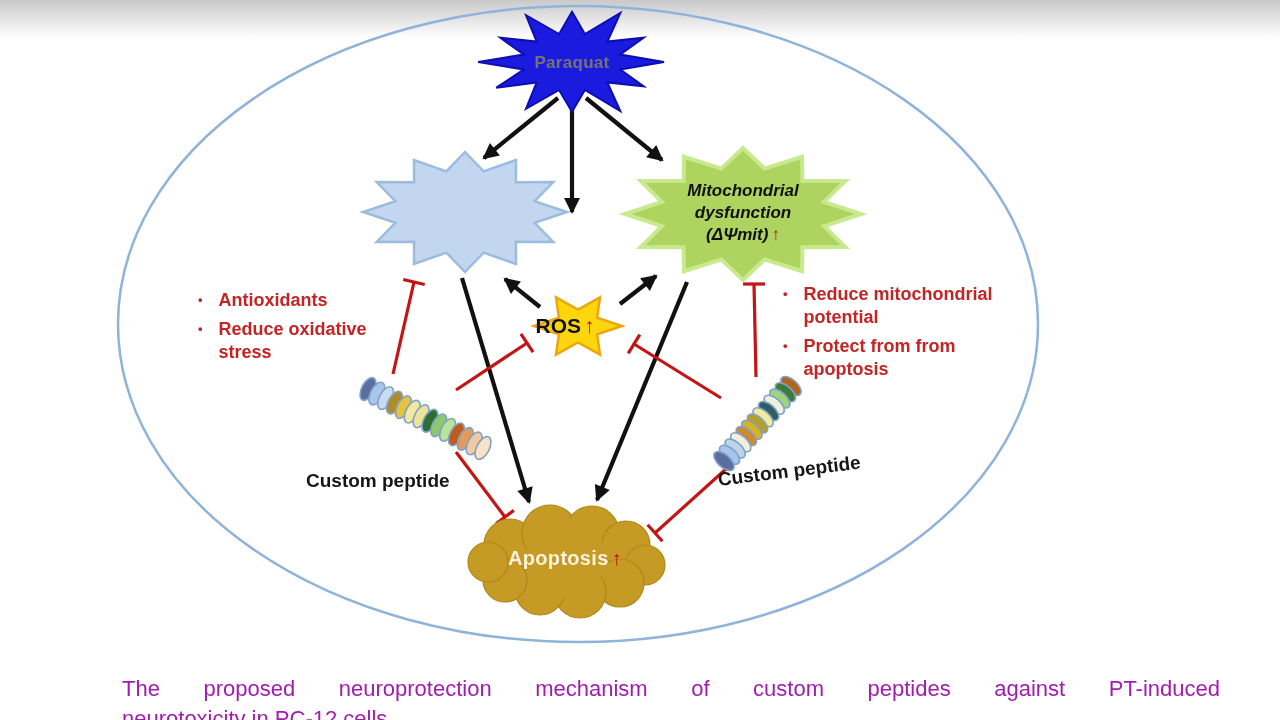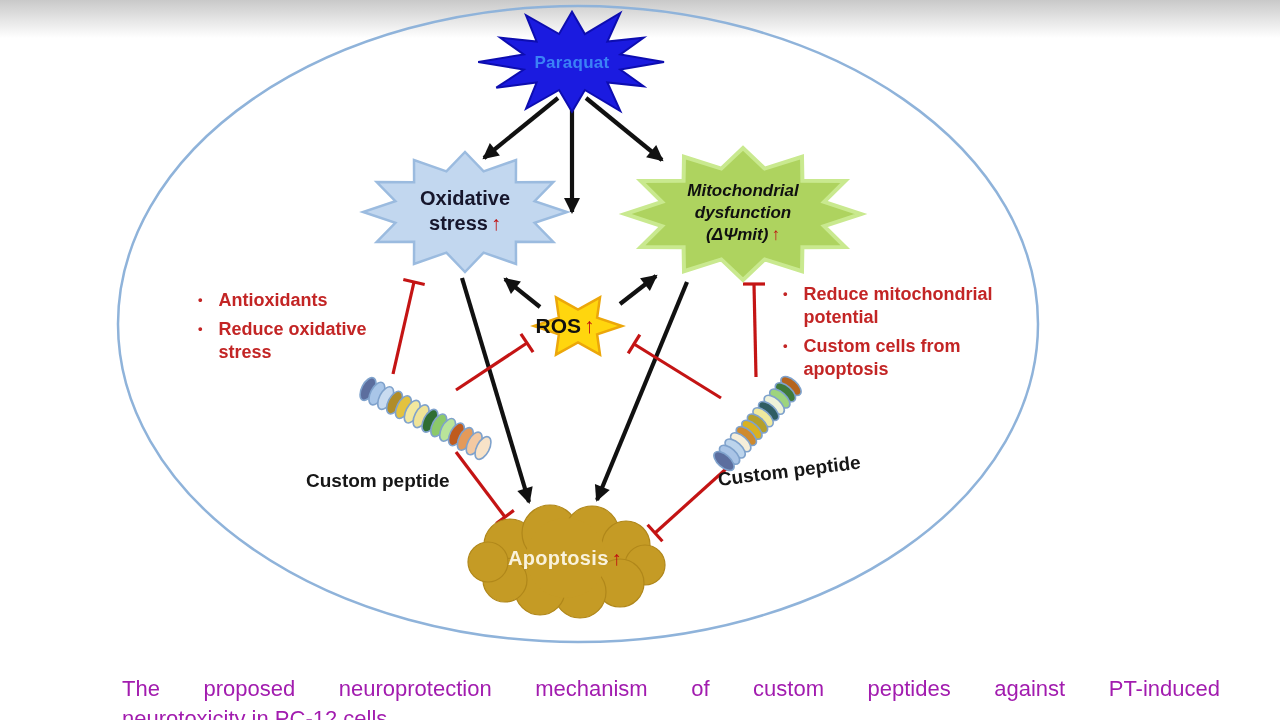--- a/index.html
+++ b/index.html
@@ -4,21 +4,21 @@
 <style>
   html,body{margin:0;padding:0;background:#fff;}
   .canvas{position:relative;width:1280px;height:720px;background:#ffffff;overflow:hidden;
           font-family:"Liberation Sans",sans-serif;}
   .topband{position:absolute;top:0;left:0;width:1280px;height:38px;
            background:linear-gradient(#c9c9c9 0%,#ffffff 100%);}
   svg.layer{position:absolute;left:0;top:0;}
   .blk{stroke:#111111;stroke-width:4.2;fill:none;}
   .red{stroke:#c41414;stroke-width:3.2;fill:none;}
   .label{position:absolute;font-weight:bold;text-align:center;line-height:1.25;}
-  .paraquat-t{color:#3b82f6;font-size:17px;letter-spacing:.3px;}
+  .paraquat-t{color:#737373;font-size:17px;letter-spacing:.3px;}
   .oxid-t{color:#16162c;font-size:20px;}
   .mito-t{color:#101010;font-size:17px;line-height:1.3;font-style:italic;}
   .ros-t{color:#101010;font-size:21px;}
   .apop-t{color:#f9f2dc;font-size:20px;letter-spacing:.3px;}
   .upred{color:#c01010;font-weight:bold;margin-left:3px;}
   .pepcap{position:absolute;font-weight:bold;color:#161616;font-size:19px;white-space:nowrap;}
   .bullets{position:absolute;color:#c32525;font-weight:bold;font-size:18px;line-height:1.28;}
   .bullets .item{display:flex;margin-bottom:6px;}
   .bullets .dot{font-size:13px;margin-right:16px;margin-top:3px;}
   .caption{position:absolute;left:122px;top:674px;width:1098px;color:#a21caf;
@@ -119,24 +119,20 @@
         <ellipse cx="735.1666666666666" cy="448.5" rx="6.3" ry="12.3" transform="rotate(131.77547739348012 735.1666666666666 448.5)" fill="#bcd4ec" stroke="#7fa2cc" stroke-width="1.6"></ellipse>
         <ellipse cx="729.5833333333334" cy="454.75" rx="6.3" ry="12.3" transform="rotate(131.77547739348012 729.5833333333334 454.75)" fill="#a9c4e6" stroke="#7fa2cc" stroke-width="1.6"></ellipse>
         <ellipse cx="724" cy="461" rx="6.3" ry="12.3" transform="rotate(131.77547739348012 724 461)" fill="#5c6e9e" stroke="#7fa2cc" stroke-width="1.6"></ellipse>
       </g>
   </svg>
 
   <div class="label paraquat-t" style="left:492px;top:52px;width:160px;">
     <span>Paraquat</span>
   </div>
 
-  <div class="label oxid-t" style="left:385px;top:186px;width:160px;">
-    <div><span>Oxidative</span></div>
-    <div><span>stress</span><span class="upred">↑</span></div>
-  </div>
 
   <div class="label mito-t" style="left:653px;top:180px;width:180px;">
     <div><span>Mitochondrial</span></div>
     <div><span>dysfunction</span></div>
     <div><span>(ΔΨmit)</span><span class="upred">↑</span></div>
   </div>
 
   <div class="label ros-t" style="left:515px;top:313px;width:100px;">
     <span>ROS</span><span class="upred">↑</span>
   </div>
@@ -156,21 +152,21 @@
     </div>
   </div>
 
   <div class="bullets" style="left:783px;top:283px;width:238px;">
     <div class="item">
       <span class="dot">•</span>
       <span>Reduce mitochondrial potential</span>
     </div>
     <div class="item">
       <span class="dot">•</span>
-      <span>Custom cells from apoptosis</span>
+      <span>Protect from from apoptosis</span>
     </div>
   </div>
 
   <div class="pepcap" style="left:306px;top:470px;">Custom peptide</div>
   <div class="pepcap" style="left:718px;top:469px;transform:rotate(-7deg);transform-origin:left center;">Custom peptide</div>
 
   <div class="caption">
     <div class="l1">The proposed neuroprotection mechanism of custom peptides against PT-induced</div>
     <div class="l2">neurotoxicity in PC-12 cells</div>
   </div>

